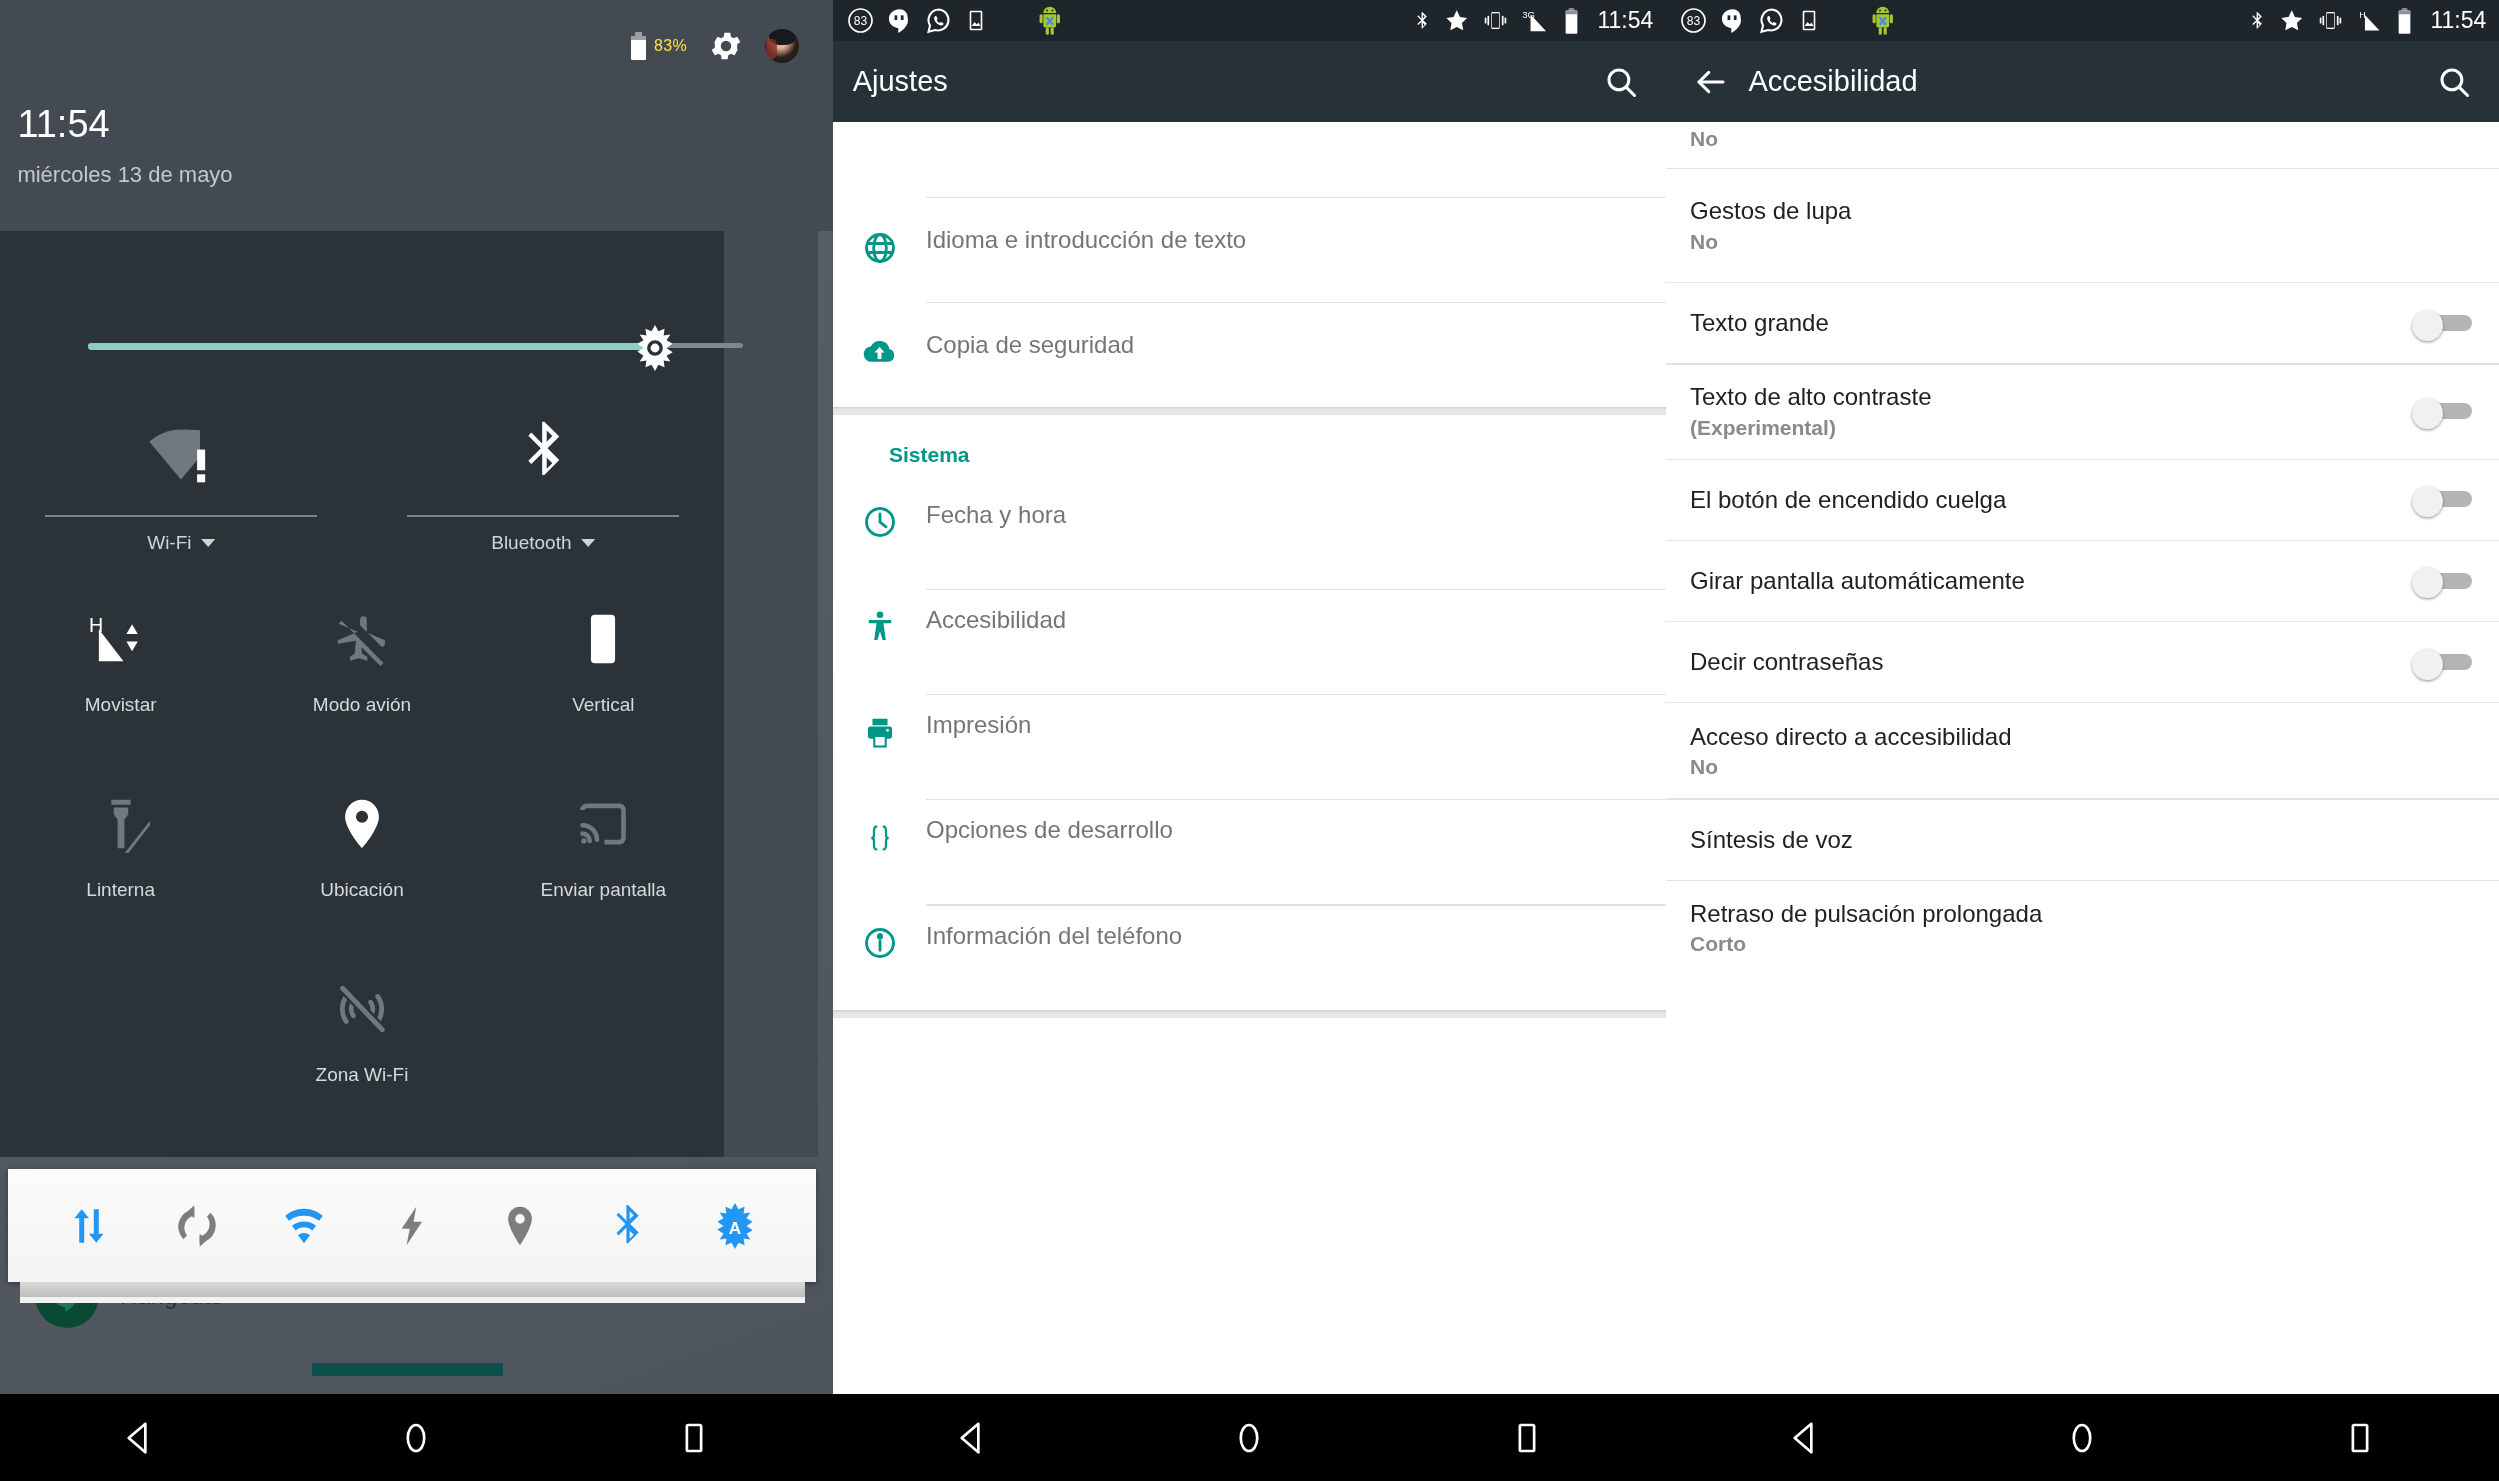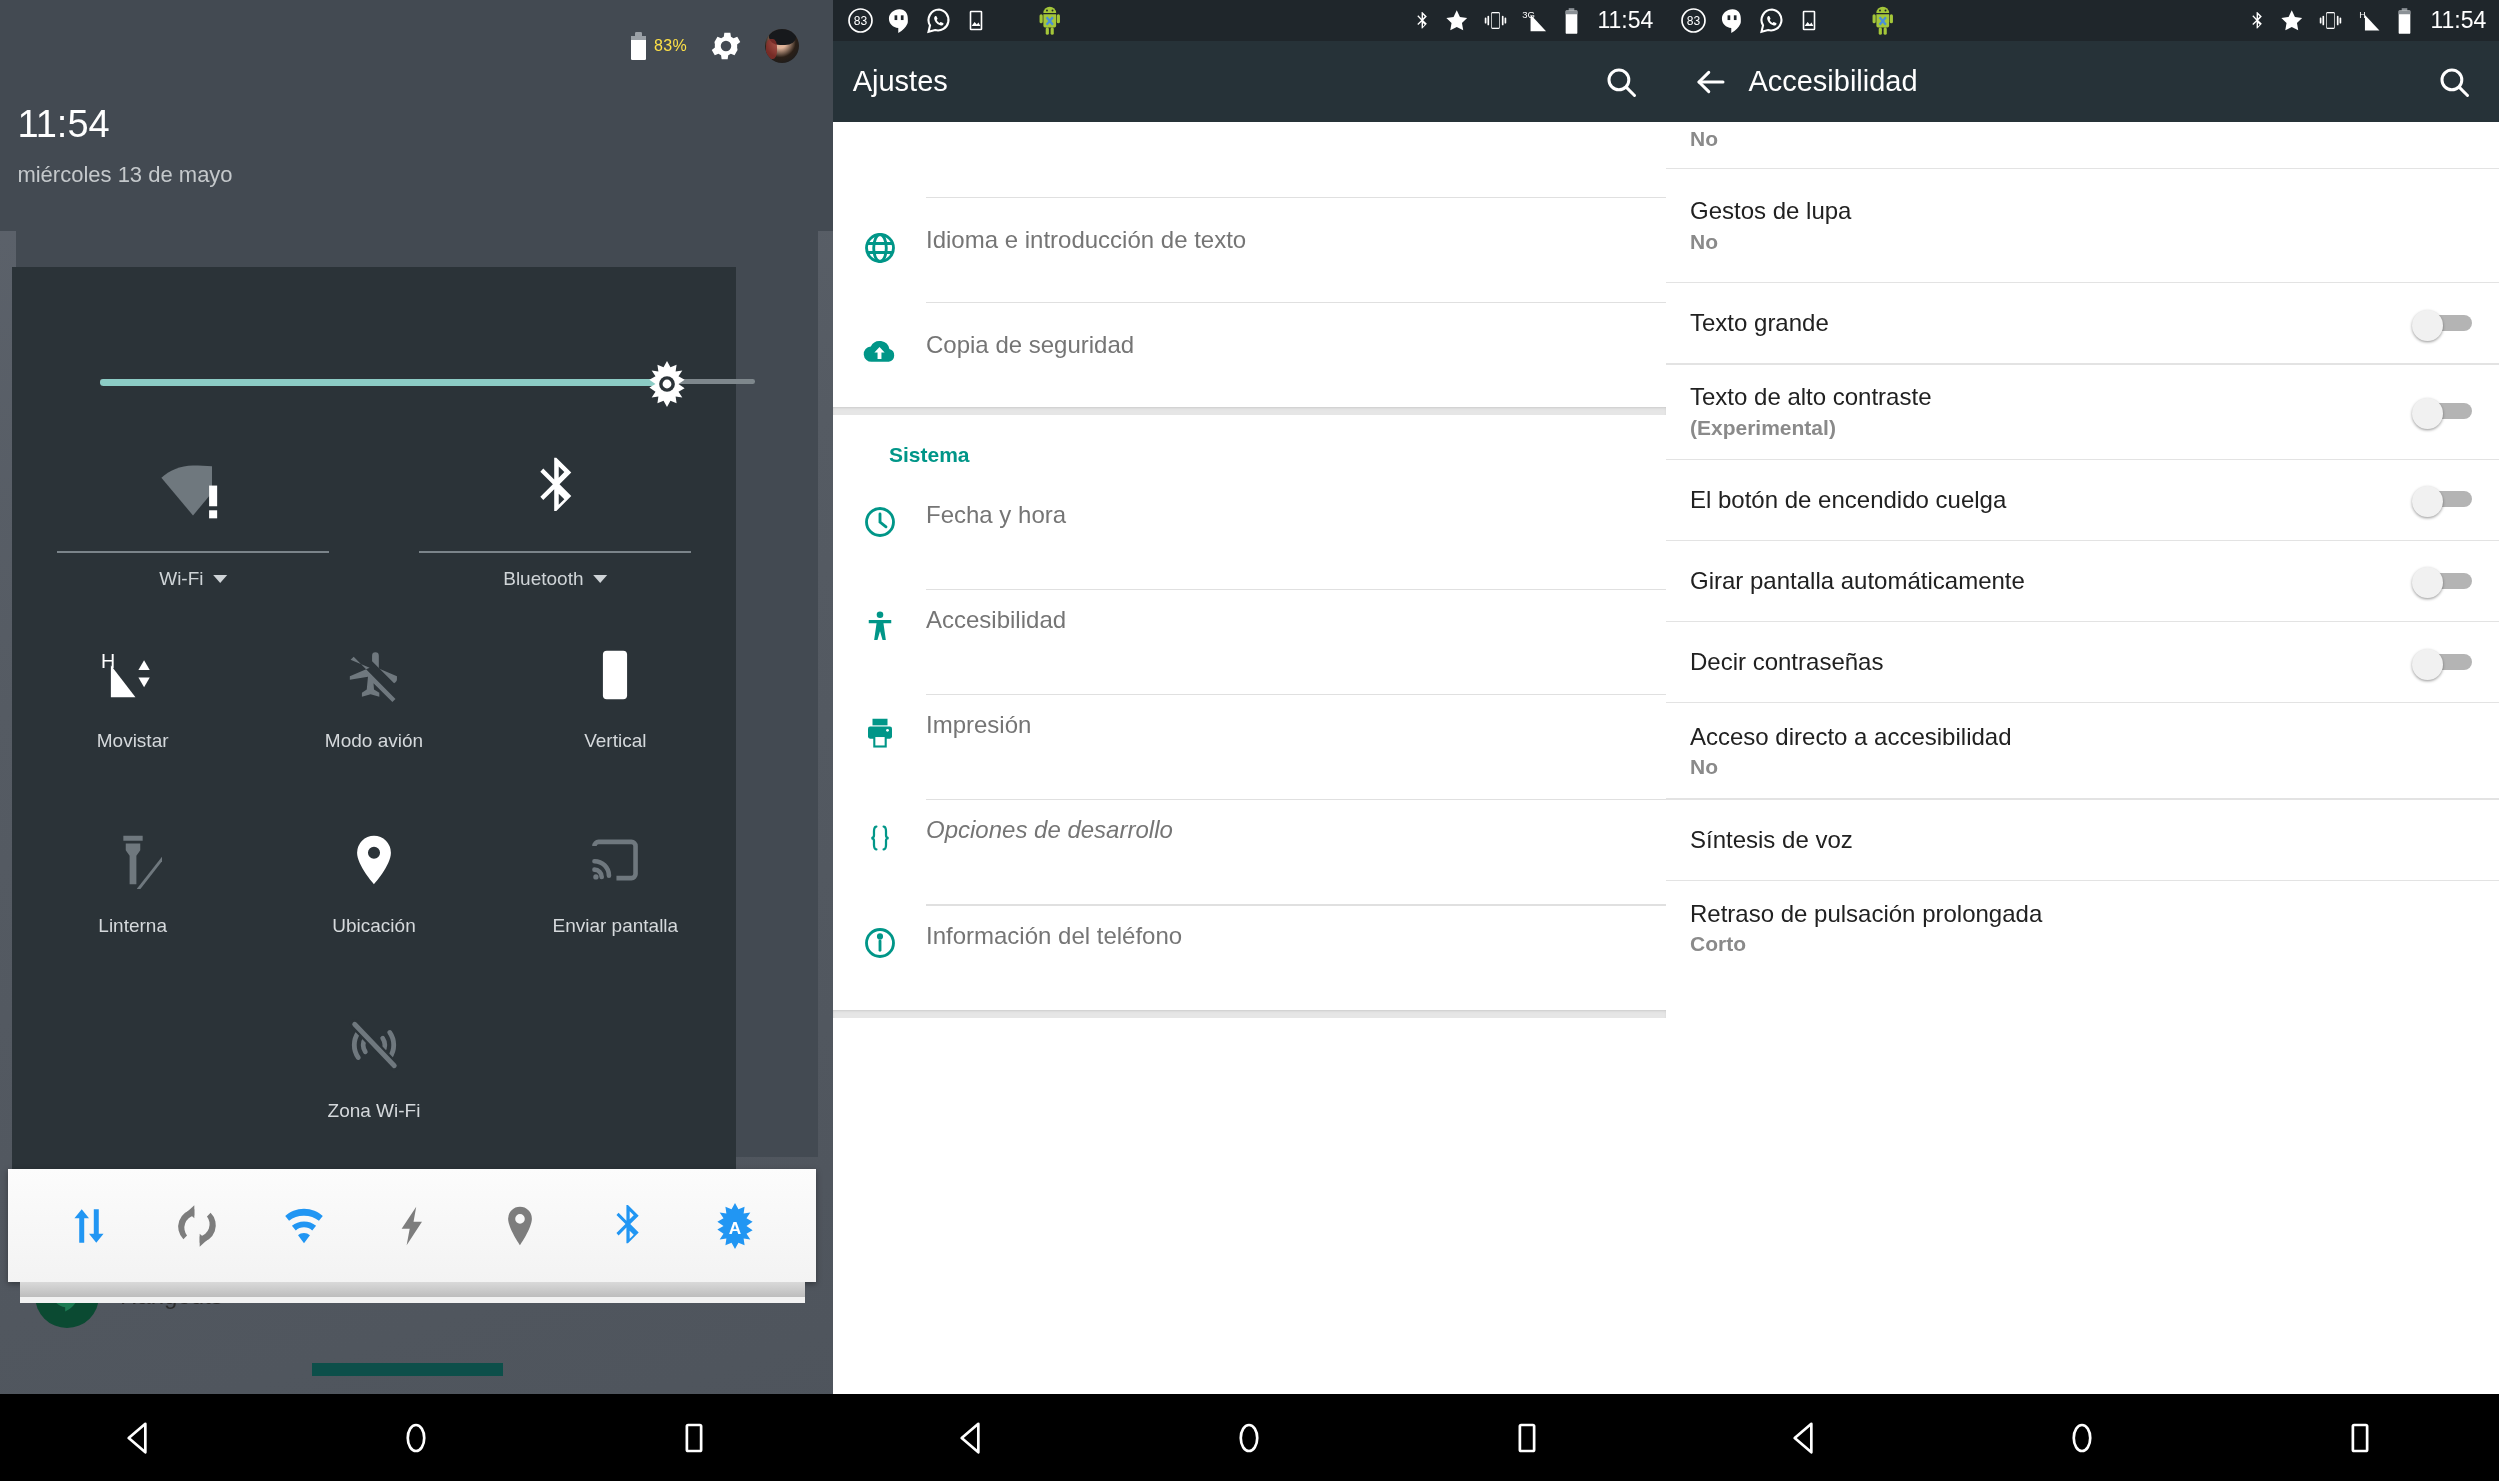--- a/index.html
+++ b/index.html
@@ -35,22 +35,22 @@
   .gear-ic svg { display:block; }
   .avatar { width:34px; height:34px; border-radius:50%; overflow:hidden;
     background:radial-gradient(circle at 45% 38%, #e0b49a 0 22%, #2b2018 55%, #12191f 100%); position:relative; }
   .avatar::after { content:""; position:absolute; left:3.5px; top:-3.5px; width:27px; height:19.7px;
     background:#17191c; border-radius:50% 50% 40% 40%; }
   .avatar::before { content:""; position:absolute; left:1.2px; top:10.4px; width:10.4px; height:19.7px;
     background:#8b2f2b; border-radius:40%; z-index:2; opacity:.8; }
   .qs-clock { position:absolute; left:17.4px; top:103px; color:#fff; font-size:38px; font-weight:400; letter-spacing:0px; }
   .qs-date { position:absolute; left:17.4px; top:162px; color:#c4c8cb; font-size:22px; }
 
-  .qs-body { position:absolute; top:231px; left:12px; width:724px; height:926px;
-    background:#2b3338;margin-top:36px; }
+  .qs-body { position:absolute; top:231px; left:0; width:724px; height:926px;
+    background:#2b3338; }
   .bright-row { position:absolute; top:81px; left:0; width:100%; height:69px; }
   .slider-track { position:absolute; left:88px; top:31px; width:655px; height:4.6px; background:#7e878c; border-radius:2.3px; }
   .slider-fill { position:absolute; left:88px; top:31px; width:567px; height:7px; background:#8cccc5; border-radius:3.5px; }
   .slider-thumb { position:absolute; left:632px; top:12.7px; width:46px; height:46px; }
 
   .wb-row { position:absolute; top:174px; left:0; width:100%; height:208px; display:flex; }
   .wb-cell { flex:1; position:relative; }
   .wb-icon { position:absolute; left:50%; top:14px; transform:translateX(-50%); }
   .wb-rule { position:absolute; left:50%; top:110px; transform:translateX(-50%); width:272px; height:1.7px; background:#7b848a; }
   .wb-label { position:absolute; left:50%; top:127px; transform:translateX(-50%);
@@ -524,21 +524,21 @@
               <rect x="8.2" y="14" width="7.6" height="7" fill="#fff" stroke="#009688" stroke-width="1.4"></rect>
               <circle cx="17" cy="10.2" r="0.95" fill="#fff"></circle>
             </svg>
         </div>
         <div class="row-text">
             <div class="row-title">Impresión</div>
           </div>
       </div>
       <div class="divider"></div>
 
-      <div class="row" style="height:104px;padding-top:16px;font-style:italic;">
+      <div class="row" style="height:104px;padding-top:16px;">
         <div class="row-ic">
           <svg width="36" height="36" viewBox="0 0 24 24" fill="none" stroke="#009688" stroke-width="1.5" stroke-linecap="round">
               <path d="M9.6 4.4C7.6 4.4 8 8.2 8 10.2c0 1-.6 1.8-1.8 1.8 1.2 0 1.8.8 1.8 1.8 0 2-.4 5.8 1.6 5.8"></path>
               <path d="M14.4 4.4c2 0 1.6 3.8 1.6 5.8 0 1 .6 1.8 1.8 1.8-1.2 0-1.8.8-1.8 1.8 0 2 .4 5.8-1.6 5.8"></path>
             </svg>
         </div>
         <div class="row-text">
             <div class="row-title">Opciones de desarrollo</div>
           </div>
       </div>

